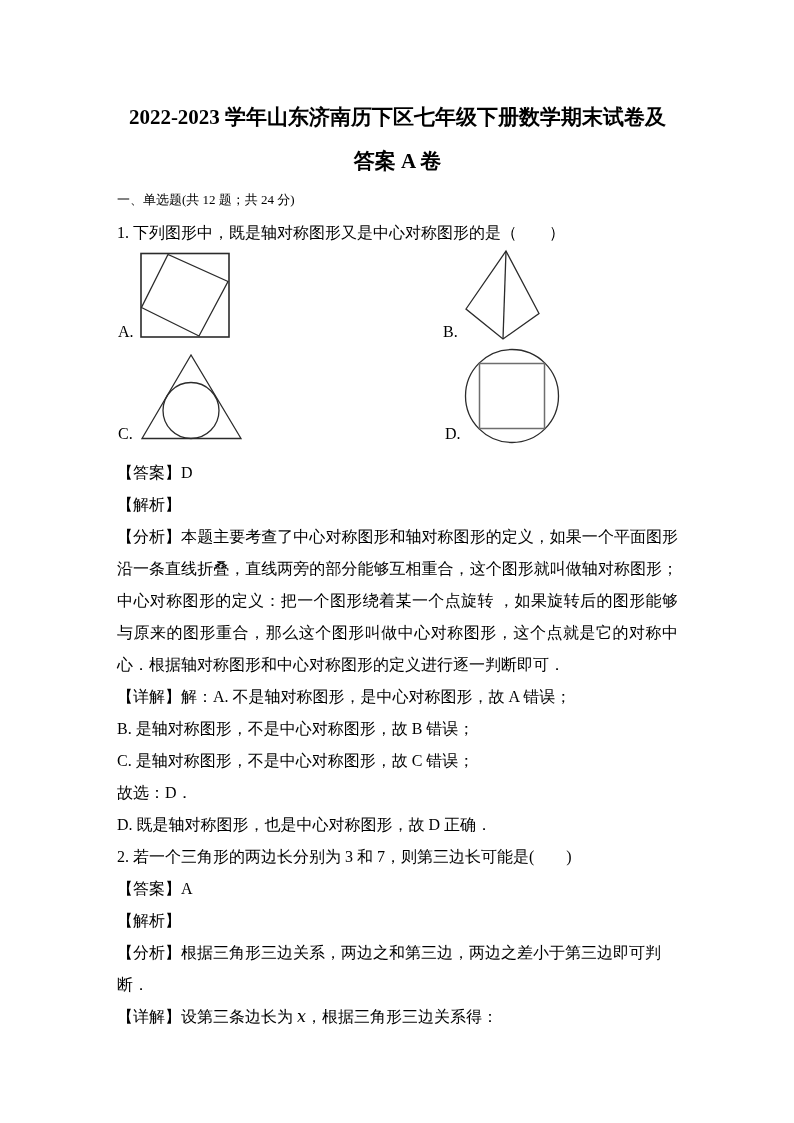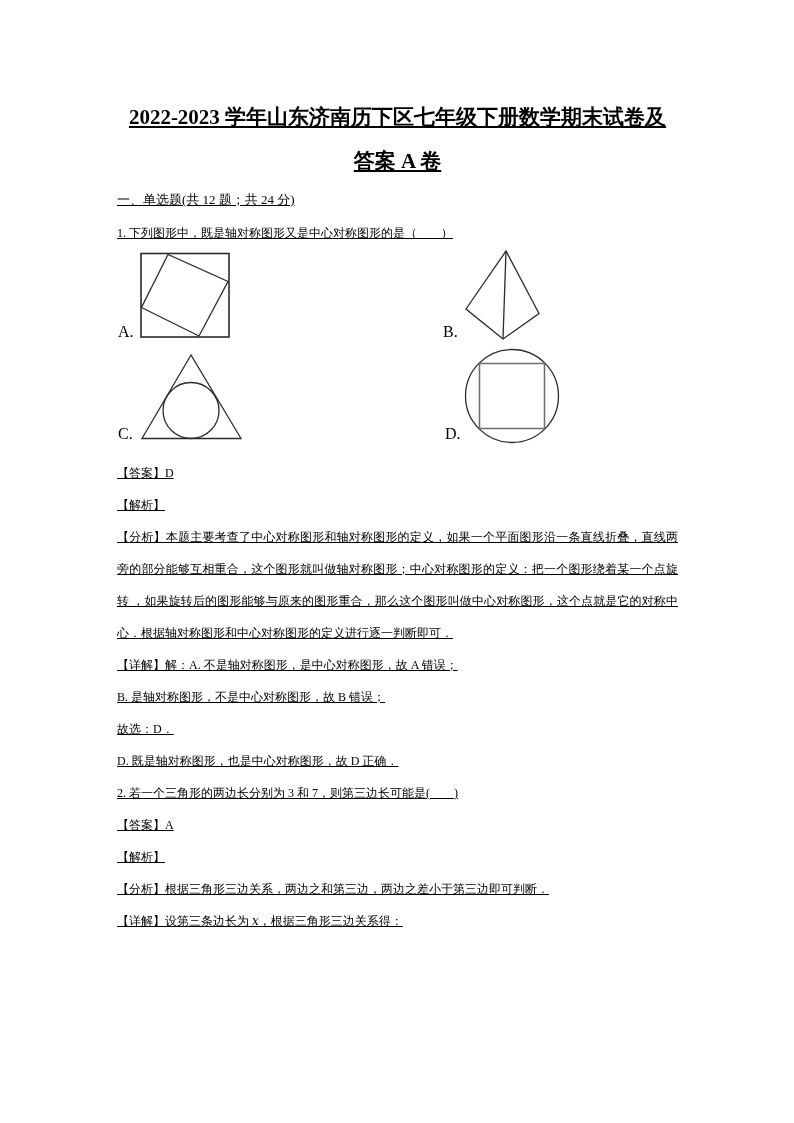--- a/index.html
+++ b/index.html
@@ -4,27 +4,26 @@
 <style>
   html,body{margin:0;padding:0;background:#ffffff;}
   .page{
     position:relative;
     width:794px;height:1123px;
     background:#ffffff;
     color:#000000;
     font-family:"Liberation Serif","DejaVu Serif",serif;
     overflow:hidden;
     box-sizing:border-box;
-    text-decoration:underline;
   }
   .content{padding:95px 116px 0 117px;}
   .doc-title{margin:0;font-size:21px;font-weight:700;text-align:center;line-height:44px;}
   .title-line{display:block;}
   .section-heading{font-size:13px;line-height:22px;margin-top:6px;}
-  .para{font-size:12px;line-height:32px;margin:0;}
+  .para{font-size:16px;line-height:32px;margin:0;}
   .stem{margin-top:6px;}
   .justify{text-align:justify;}
   .after-fig{margin-top:14px;}
   .figures{position:relative;height:194px;}
   .fig-label{position:absolute;font-size:16px;line-height:18px;}
   .fig{position:absolute;}
   .fig *{fill:none;stroke:#2b2b2b;}
   .fig .thick{stroke-width:1.6;}
   .fig .thin{stroke-width:1.3;}
   .fig .gray{stroke:#6e6e6e;stroke-width:1.5;}
@@ -72,20 +71,21 @@
         <circle class="thin" cx="49" cy="49" r="46.5"></circle>
         <rect class="gray" x="16.5" y="16.5" width="65" height="65"></rect>
       </svg>
     </div>
 
     <div class="para after-fig">【答案】D</div>
     <div class="para">【解析】</div>
     <div class="para justify">【分析】本题主要考查了中心对称图形和轴对称图形的定义，如果一个平面图形沿一条直线折叠，直线两旁的部分能够互相重合，这个图形就叫做轴对称图形；中心对称图形的定义：把一个图形绕着某一个点旋转 ，如果旋转后的图形能够与原来的图形重合，那么这个图形叫做中心对称图形，这个点就是它的对称中心．根据轴对称图形和中心对称图形的定义进行逐一判断即可．</div>
     <div class="para">【详解】解：A. 不是轴对称图形，是中心对称图形，故 A 错误；</div>
     <div class="para">B. 是轴对称图形，不是中心对称图形，故 B 错误；</div>
+    <div class="para">C. 是轴对称图形，不是中心对称图形，故 C 错误；</div>
     <div class="para">故选：D．</div>
     <div class="para">D. 既是轴对称图形，也是中心对称图形，故 D 正确．</div>
 
     <div class="para">2. 若一个三角形的两边长分别为 3 和 7，则第三边长可能是(　　)</div>
 
 
     <div class="para">【答案】A</div>
     <div class="para">【解析】</div>
     <div class="para">【分析】根据三角形三边关系，两边之和第三边，两边之差小于第三边即可判断．</div>
     <div class="para">

